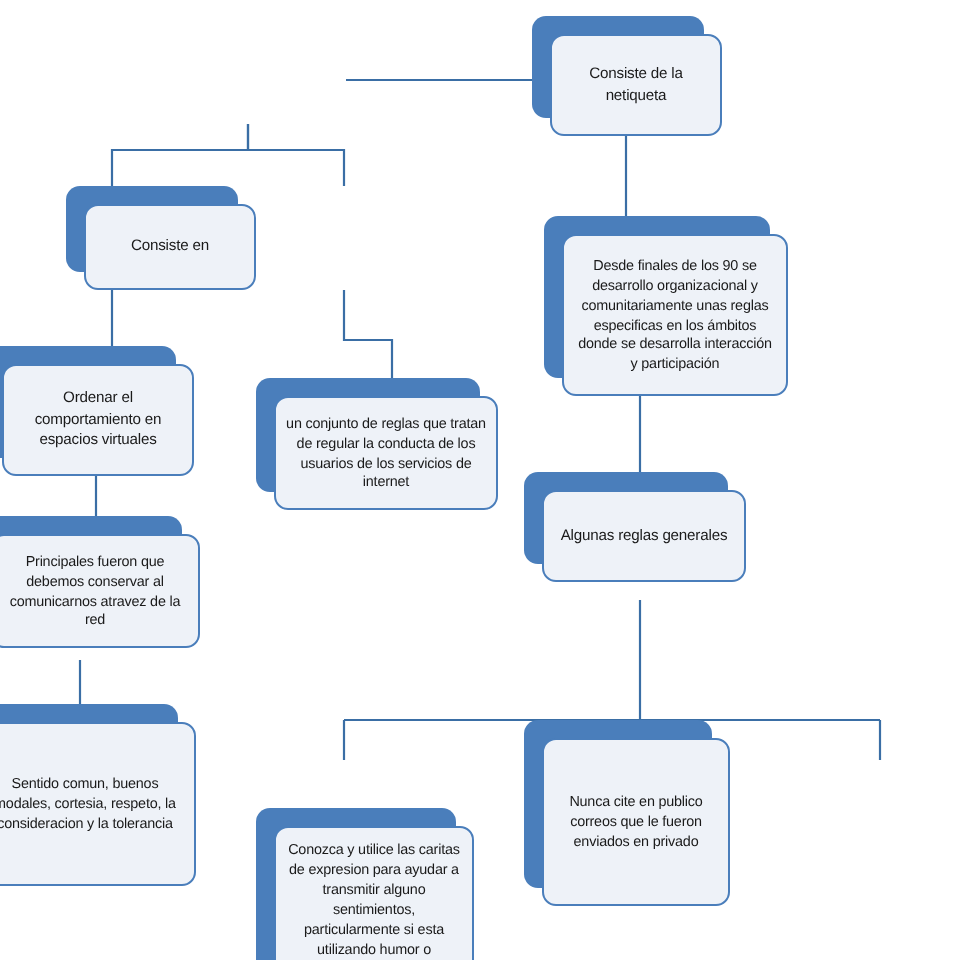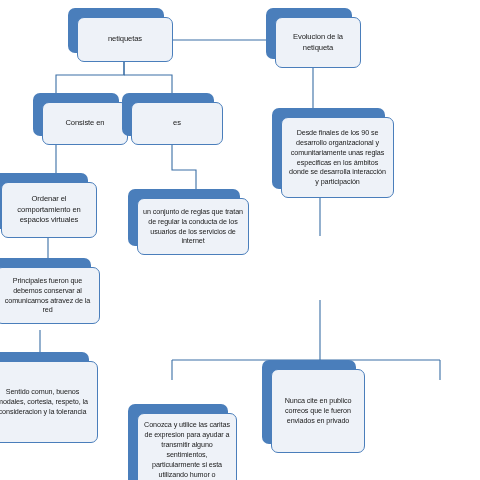--- a/index.html
+++ b/index.html
@@ -95,47 +95,35 @@
       <path d="M320 198 L320 236"></path>
 
       <path d="M320 300 L320 360"></path>
       <path d="M172 360 L440 360"></path>
       <path d="M172 360 L172 380"></path>
       <path d="M320 360 L320 380"></path>
       <path d="M440 360 L440 380"></path>
     </g>
   </svg>
 
-  <div class="node" style="left:68px; top:8px; width:96px; height:45px;">
-    <div class="plate"></div>
-    <div class="card">
-      <span class="label">netiquetas</span>
-    </div>
-  </div>
 
   <div class="node" style="left:266px; top:8px; width:86px; height:51px;">
     <div class="plate"></div>
     <div class="card">
-      <span class="label">Evolucion de la netiqueta</span>
+      <span class="label">Consiste de la netiqueta</span>
     </div>
   </div>
 
   <div class="node" style="left:10px; top:93px; width:86px; height:43px;margin-left:23px;">
     <div class="plate"></div>
     <div class="card">
       <span class="label">Consiste en</span>
     </div>
   </div>
 
-  <div class="node" style="left:122px; top:93px; width:92px; height:43px;">
-    <div class="plate"></div>
-    <div class="card">
-      <span class="label">es</span>
-    </div>
-  </div>
 
   <div class="node" style="left:272px; top:108px; width:113px; height:81px;">
     <div class="plate"></div>
     <div class="card">
       <span class="label small">Desde finales de los 90 se desarrollo organizacional y comunitariamente unas reglas especificas en los ámbitos donde se desarrolla interacción y participación</span>
     </div>
   </div>
 
   <div class="node" style="left:-8px; top:173px; width:96px; height:56px;">
     <div class="plate"></div>
@@ -144,20 +132,26 @@
     </div>
   </div>
 
   <div class="node" style="left:128px; top:189px; width:112px; height:57px;">
     <div class="plate"></div>
     <div class="card">
       <span class="label small">un conjunto de reglas que tratan de regular la conducta de los usuarios de los servicios de internet</span>
     </div>
   </div>
 
+  <div class="node" style="left:262px; top:236px; width:102px; height:46px;">
+    <div class="plate"></div>
+    <div class="card">
+      <span class="label">Algunas reglas generales</span>
+    </div>
+  </div>
 
   <div class="node" style="left:-14px; top:258px; width:105px; height:57px;">
     <div class="plate"></div>
     <div class="card">
       <span class="label small">Principales fueron que debemos conservar al comunicarnos atravez de la red</span>
     </div>
   </div>
 
   <div class="node" style="left:-22px; top:352px; width:111px; height:82px;">
     <div class="plate"></div>

